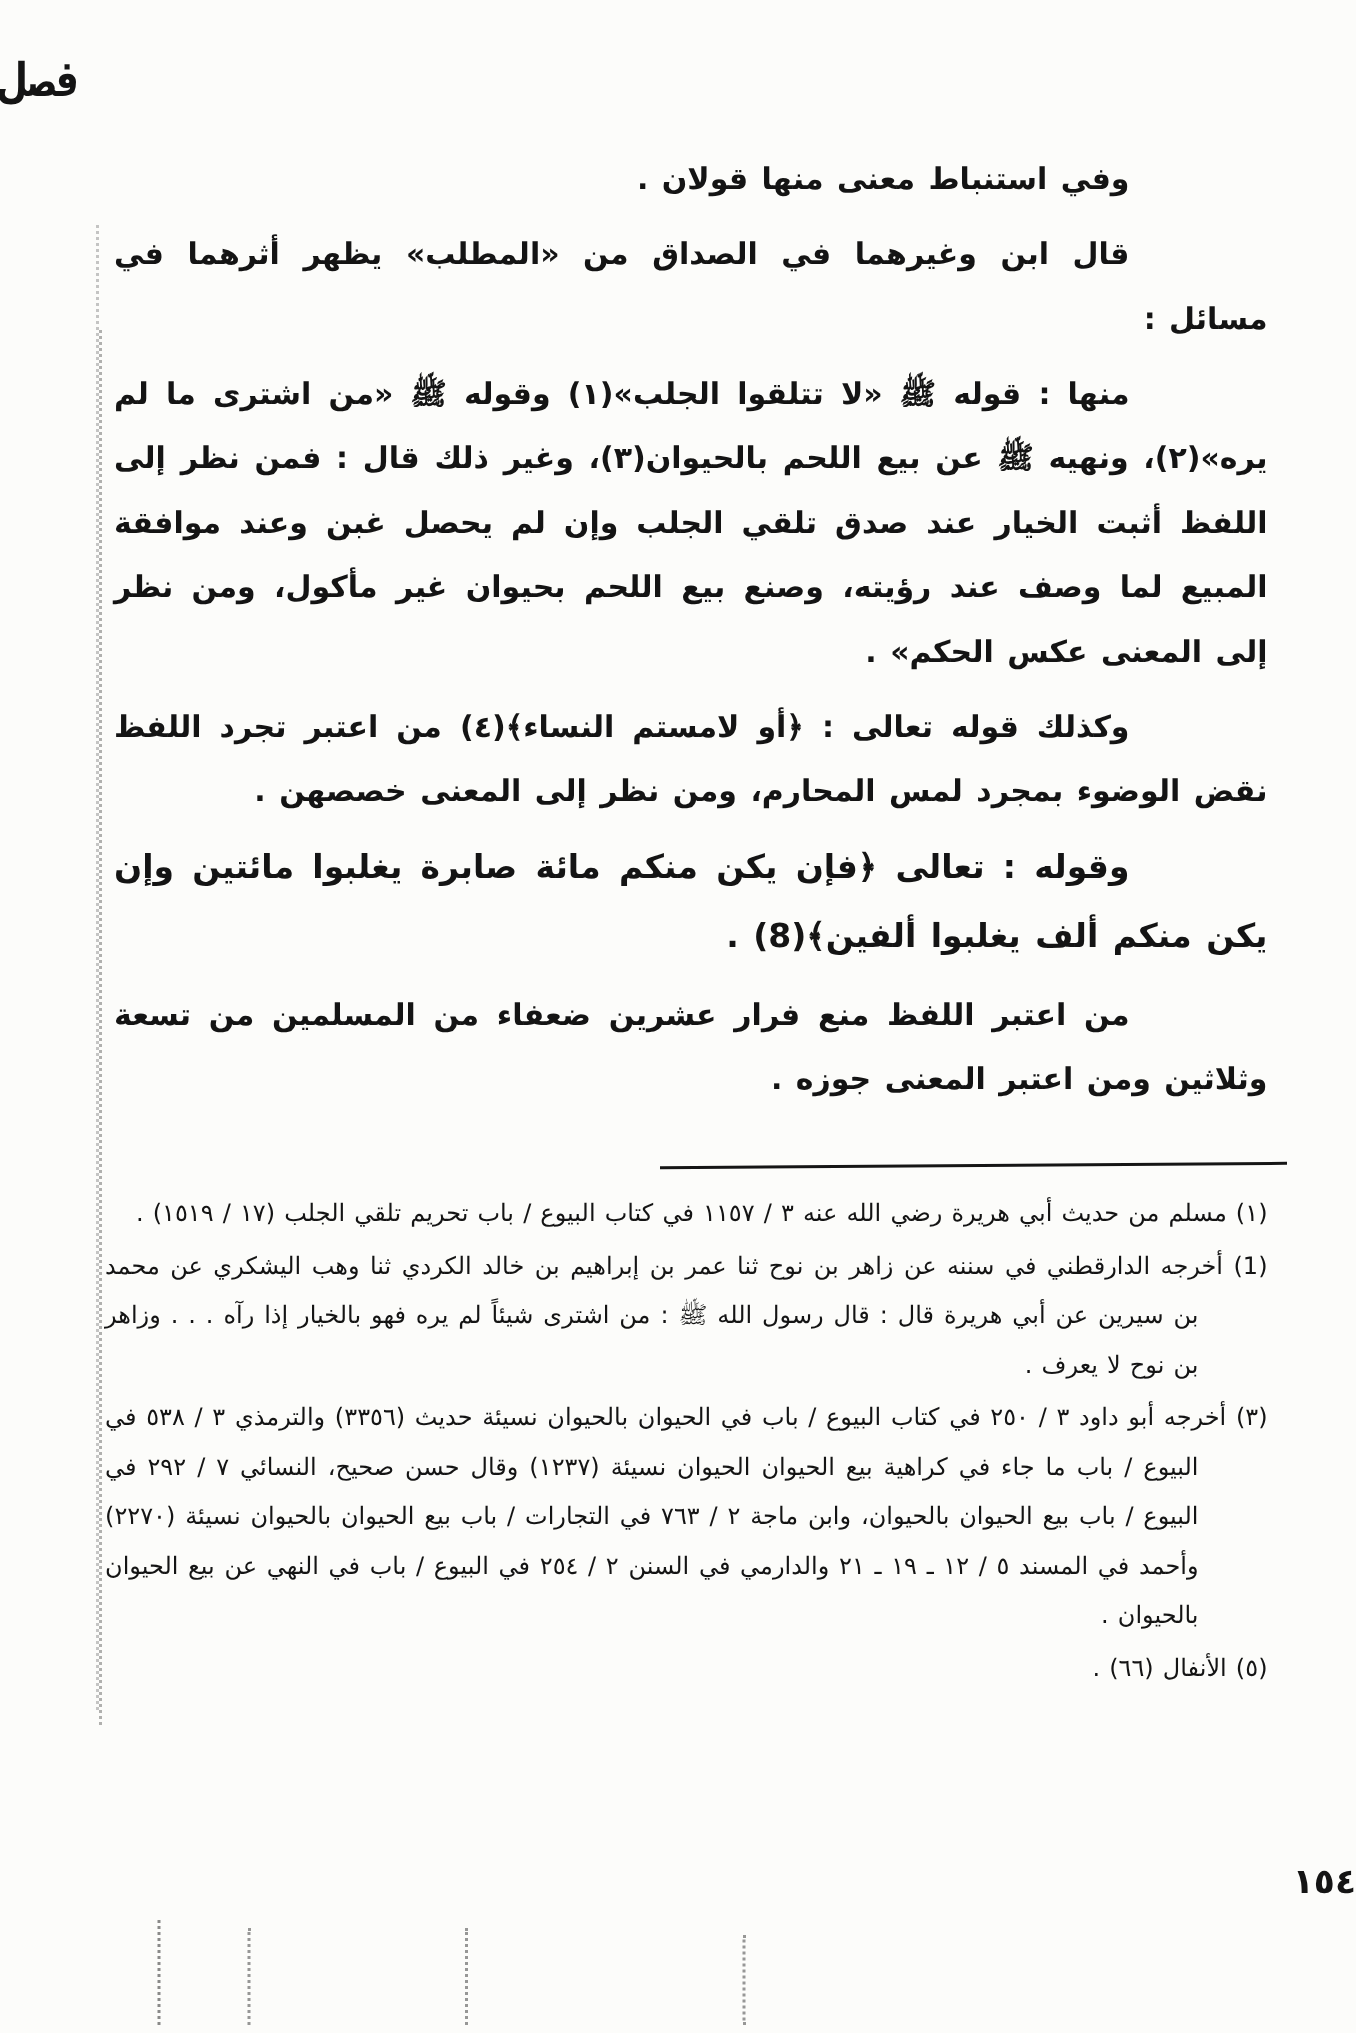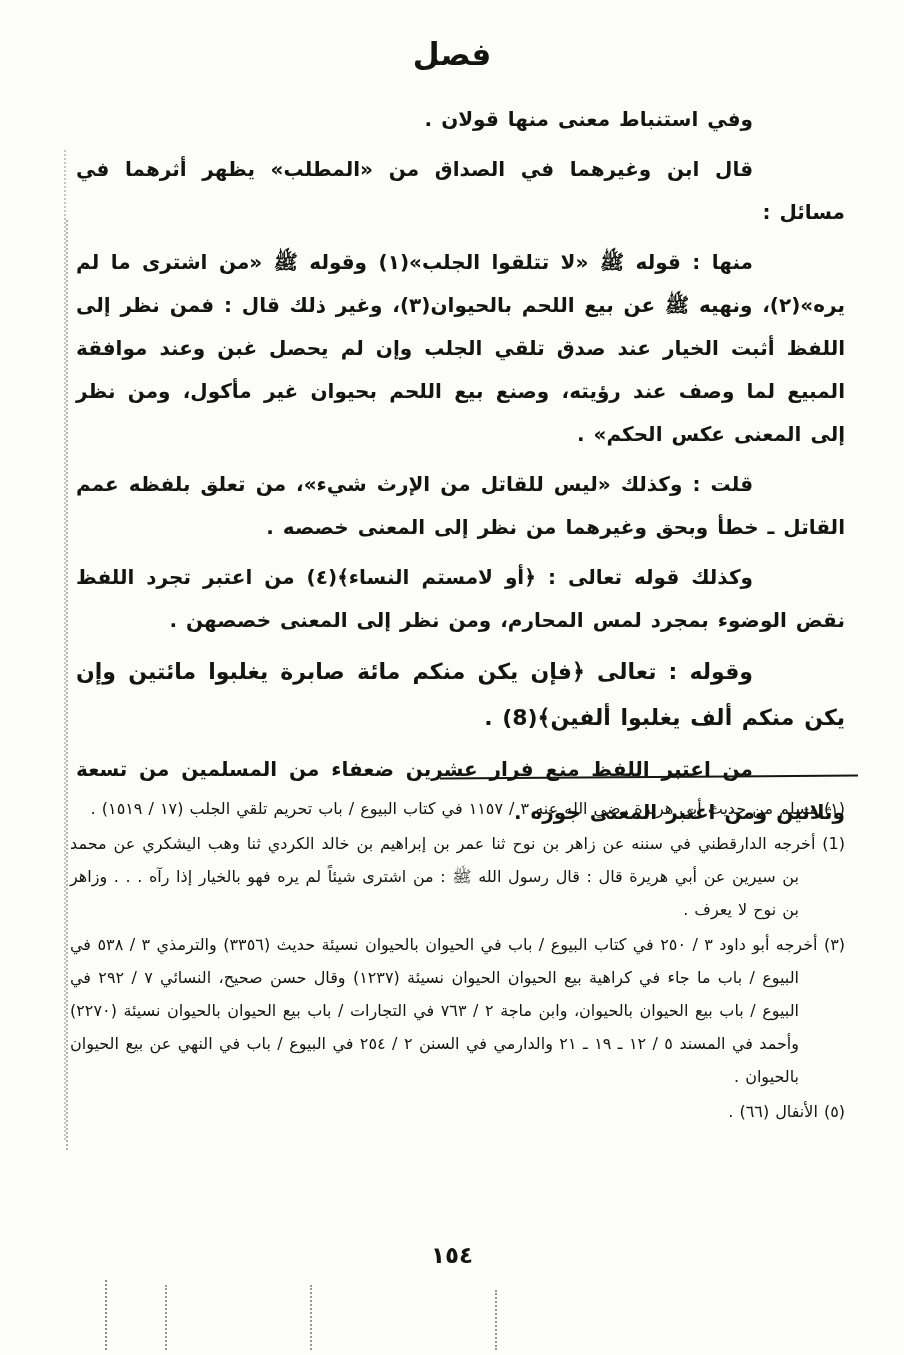--- a/index.html
+++ b/index.html
@@ -18,24 +18,25 @@
   }
   .page {
     position: absolute;
     inset: 0;
   }
   .heading {
     position: absolute;
     top: 36px;
     left: 0;
     right: 0;
-    text-align: center;
+    text-align: left;
     font-size: 31px;
     font-weight: bold;
     margin: 0;
+    font-family: Liberation Mono, monospace;
   }
   .body-text {
     position: absolute;
     top: 98px;
     right: 59px;
     left: 76px;
   }
   .body-text p {
     margin: 0 0 7px 0;
     font-size: 20px;
@@ -72,21 +73,21 @@
     text-align: justify;
     word-spacing: 1px;
     padding-right: 46px;   
     text-indent: -46px;    
   }
   .page-number {
     position: absolute;
     top: 1242px;
     left: 0;
     right: 0;
-    text-align: center;
+    text-align: right;
     font-size: 23px;
     font-weight: bold;
   }
   
   .artifact {
     position: absolute;
     width: 0;
     border-right: 2px dotted rgba(0,0,0,0.38);
   }
   .artifact.a1 { right: 838px; top: 150px;  height: 990px; border-right-color: rgba(0,0,0,0.22); }
@@ -100,21 +101,20 @@
 <body>
 
 <div class="page">
 
   <h1 class="heading">فصل</h1>
 
   <section class="body-text">
     <p>وفي استنباط معنى منها قولان .</p>
     <p>قال ابن وغيرهما في الصداق من «المطلب» يظهر أثرهما في مسائل :</p>
     <p>منها : قوله ﷺ «لا تتلقوا الجلب»(١) وقوله ﷺ «من اشترى ما لم يره»(٢)، ونهيه ﷺ عن بيع اللحم بالحيوان(٣)، وغير ذلك قال : فمن نظر إلى اللفظ أثبت الخيار عند صدق تلقي الجلب وإن لم يحصل غبن وعند موافقة المبيع لما وصف عند رؤيته، وصنع بيع اللحم بحيوان غير مأكول، ومن نظر إلى المعنى عكس الحكم» .</p>
-    <p>قلت : وكذلك «ليس للقاتل من الإرث شيء»، من تعلق بلفظه عمم القاتل ـ خطأ وبحق وغيرهما من نظر إلى المعنى خصصه .</p>
     <p>وكذلك قوله تعالى : ﴿أو لامستم النساء﴾(٤) من اعتبر تجرد اللفظ نقض الوضوء بمجرد لمس المحارم، ومن نظر إلى المعنى خصصهن .</p>
     <p class="verse">وقوله : تعالى ﴿فإن يكن منكم مائة صابرة يغلبوا مائتين وإن يكن منكم ألف يغلبوا ألفين﴾(8) .</p>
     <p>من اعتبر اللفظ منع فرار عشرين ضعفاء من المسلمين من تسعة وثلاثين ومن اعتبر المعنى جوزه .</p>
   </section>
 
   <div class="footnote-separator"></div>
 
   <section class="footnotes">
     <p>(١) مسلم من حديث أبي هريرة رضي الله عنه ٣ / ١١٥٧ في كتاب البيوع / باب تحريم تلقي الجلب (١٧ / ١٥١٩) .</p>
     <p>(1) أخرجه الدارقطني في سننه عن زاهر بن نوح ثنا عمر بن إبراهيم بن خالد الكردي ثنا وهب اليشكري عن محمد بن سيرين عن أبي هريرة قال : قال رسول الله ﷺ : من اشترى شيئاً لم يره فهو بالخيار إذا رآه . . . وزاهر بن نوح لا يعرف .</p>

